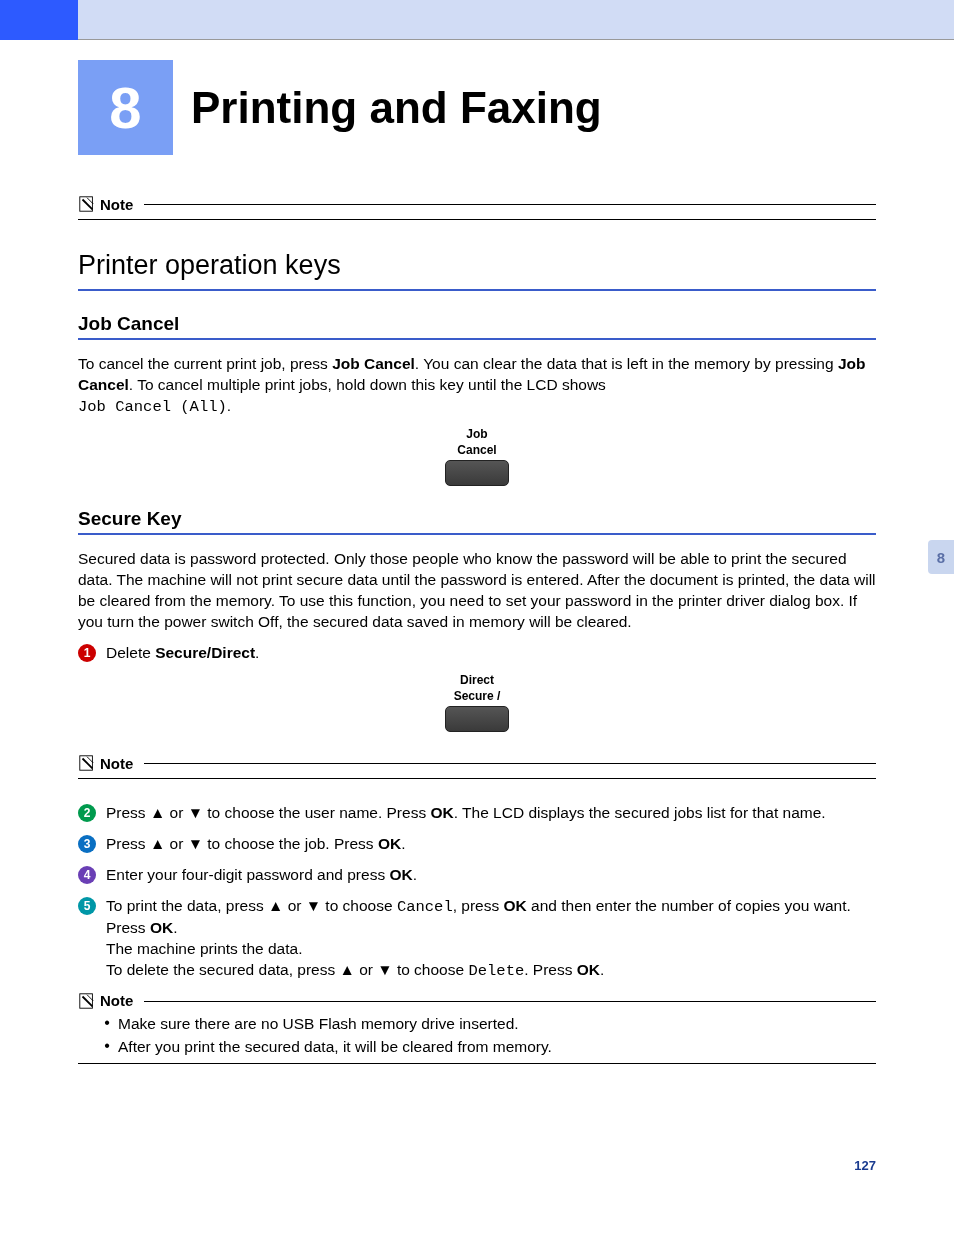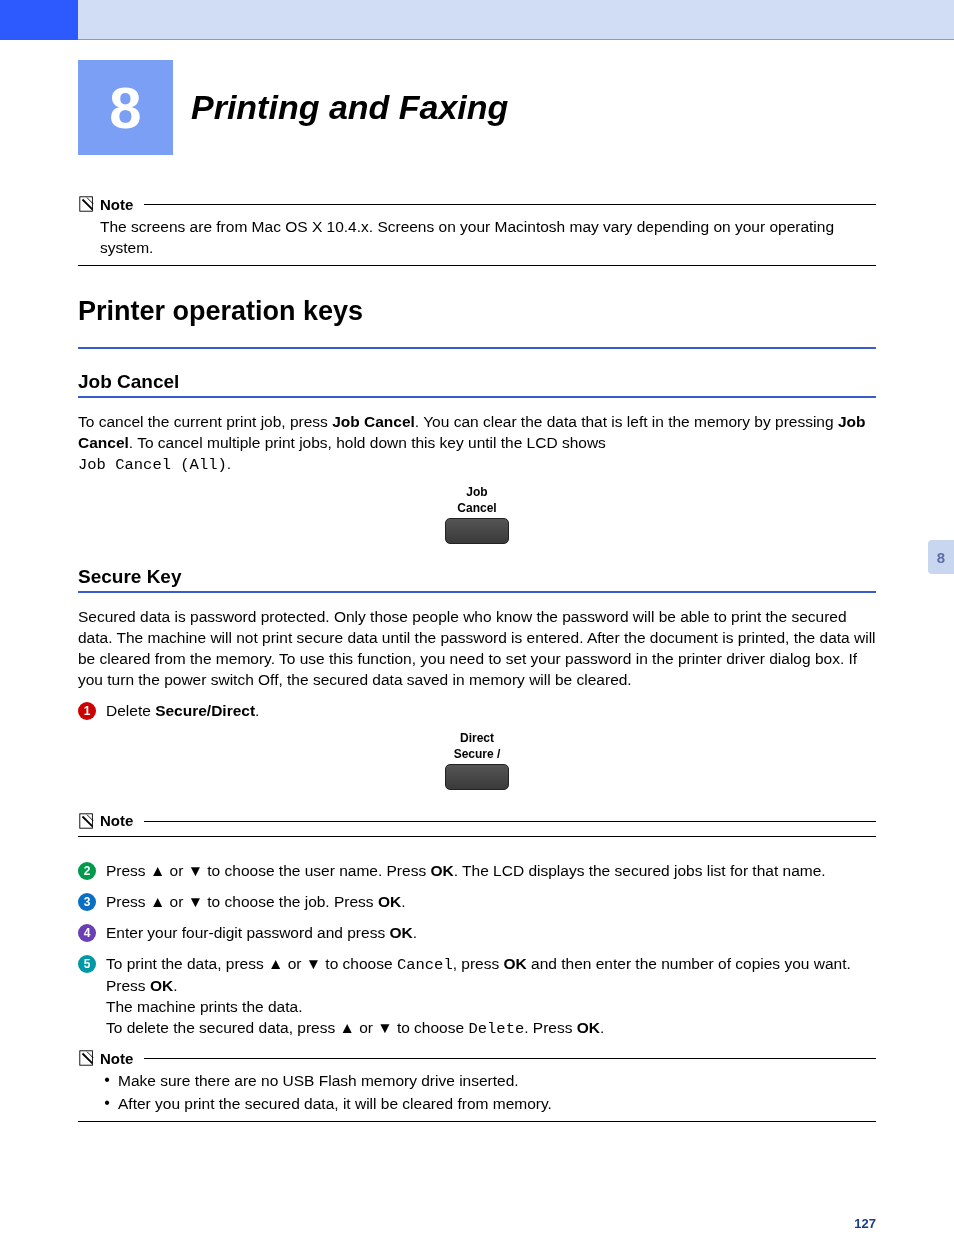--- a/index.html
+++ b/index.html
@@ -28,24 +28,23 @@
     height: 95px;
     background: #7a9ff5;
     color: #fff;
     font-size: 58px;
     font-weight: bold;
     display: flex;
     align-items: center;
     justify-content: center;
   }
   .chapter-title {
-    font-size: 34px;
+    font-size: 44px;
     font-weight: bold;
     margin-left: 18px;
-    font-style: italic;
   }
   .content {
     padding: 0 78px 60px 78px;
   }
   .note-row {
     display: flex;
     align-items: center;
     margin-bottom: 4px;
   }
   .note-icon {
@@ -70,23 +69,23 @@
     font-size: 15.5px;
     line-height: 1.35;
   }
   .note-end {
     border-bottom: 1px solid #000;
     margin-top: 6px;
     margin-bottom: 24px;
   }
   .h1 {
     font-size: 27px;
-    font-weight: bold;
+    font-weight: normal;
     border-bottom: 2px solid #3a5cca;
-    padding-bottom: 20px;
+    padding-bottom: 8px;
     margin-top: 30px;
     margin-bottom: 22px;
   }
   .h2 {
     font-size: 19px;
     font-weight: bold;
     border-bottom: 2px solid #3a5cca;
     padding-bottom: 3px;
     margin-top: 10px;
     margin-bottom: 14px;
@@ -185,21 +184,20 @@
 
   <div class="note-row">
     <svg class="note-icon" viewBox="0 0 20 20">
         <rect x="2" y="2" width="14" height="16" fill="none" stroke="#000" stroke-width="1"></rect>
         <path d="M5 5 L16 16" stroke="#000" stroke-width="2"></path>
         <path d="M10 3 L17 10" stroke="#000" stroke-width="1"></path>
       </svg>
     <span class="note-label">Note</span>
     <span class="note-line"></span>
   </div>
-  <div class="note-body">The screens are from Mac OS X 10.4.x. Screens on your Macintosh may vary depending on your operating system.</div>
   <div class="note-end"></div>
 
   <div class="h1">Printer operation keys</div>
 
   <div class="h2">Job Cancel</div>
   <div class="para">
     <span>To cancel the current print job, press </span><span class="bold">Job Cancel</span><span>. You can clear the data that is left in the memory by pressing </span><span class="bold">Job Cancel</span><span>. To cancel multiple print jobs, hold down this key until the LCD shows </span><br><span class="mono">Job Cancel (All)</span><span>.</span>
   </div>
   <div class="btn-graphic">
     <div class="btn-label">Job</div>

